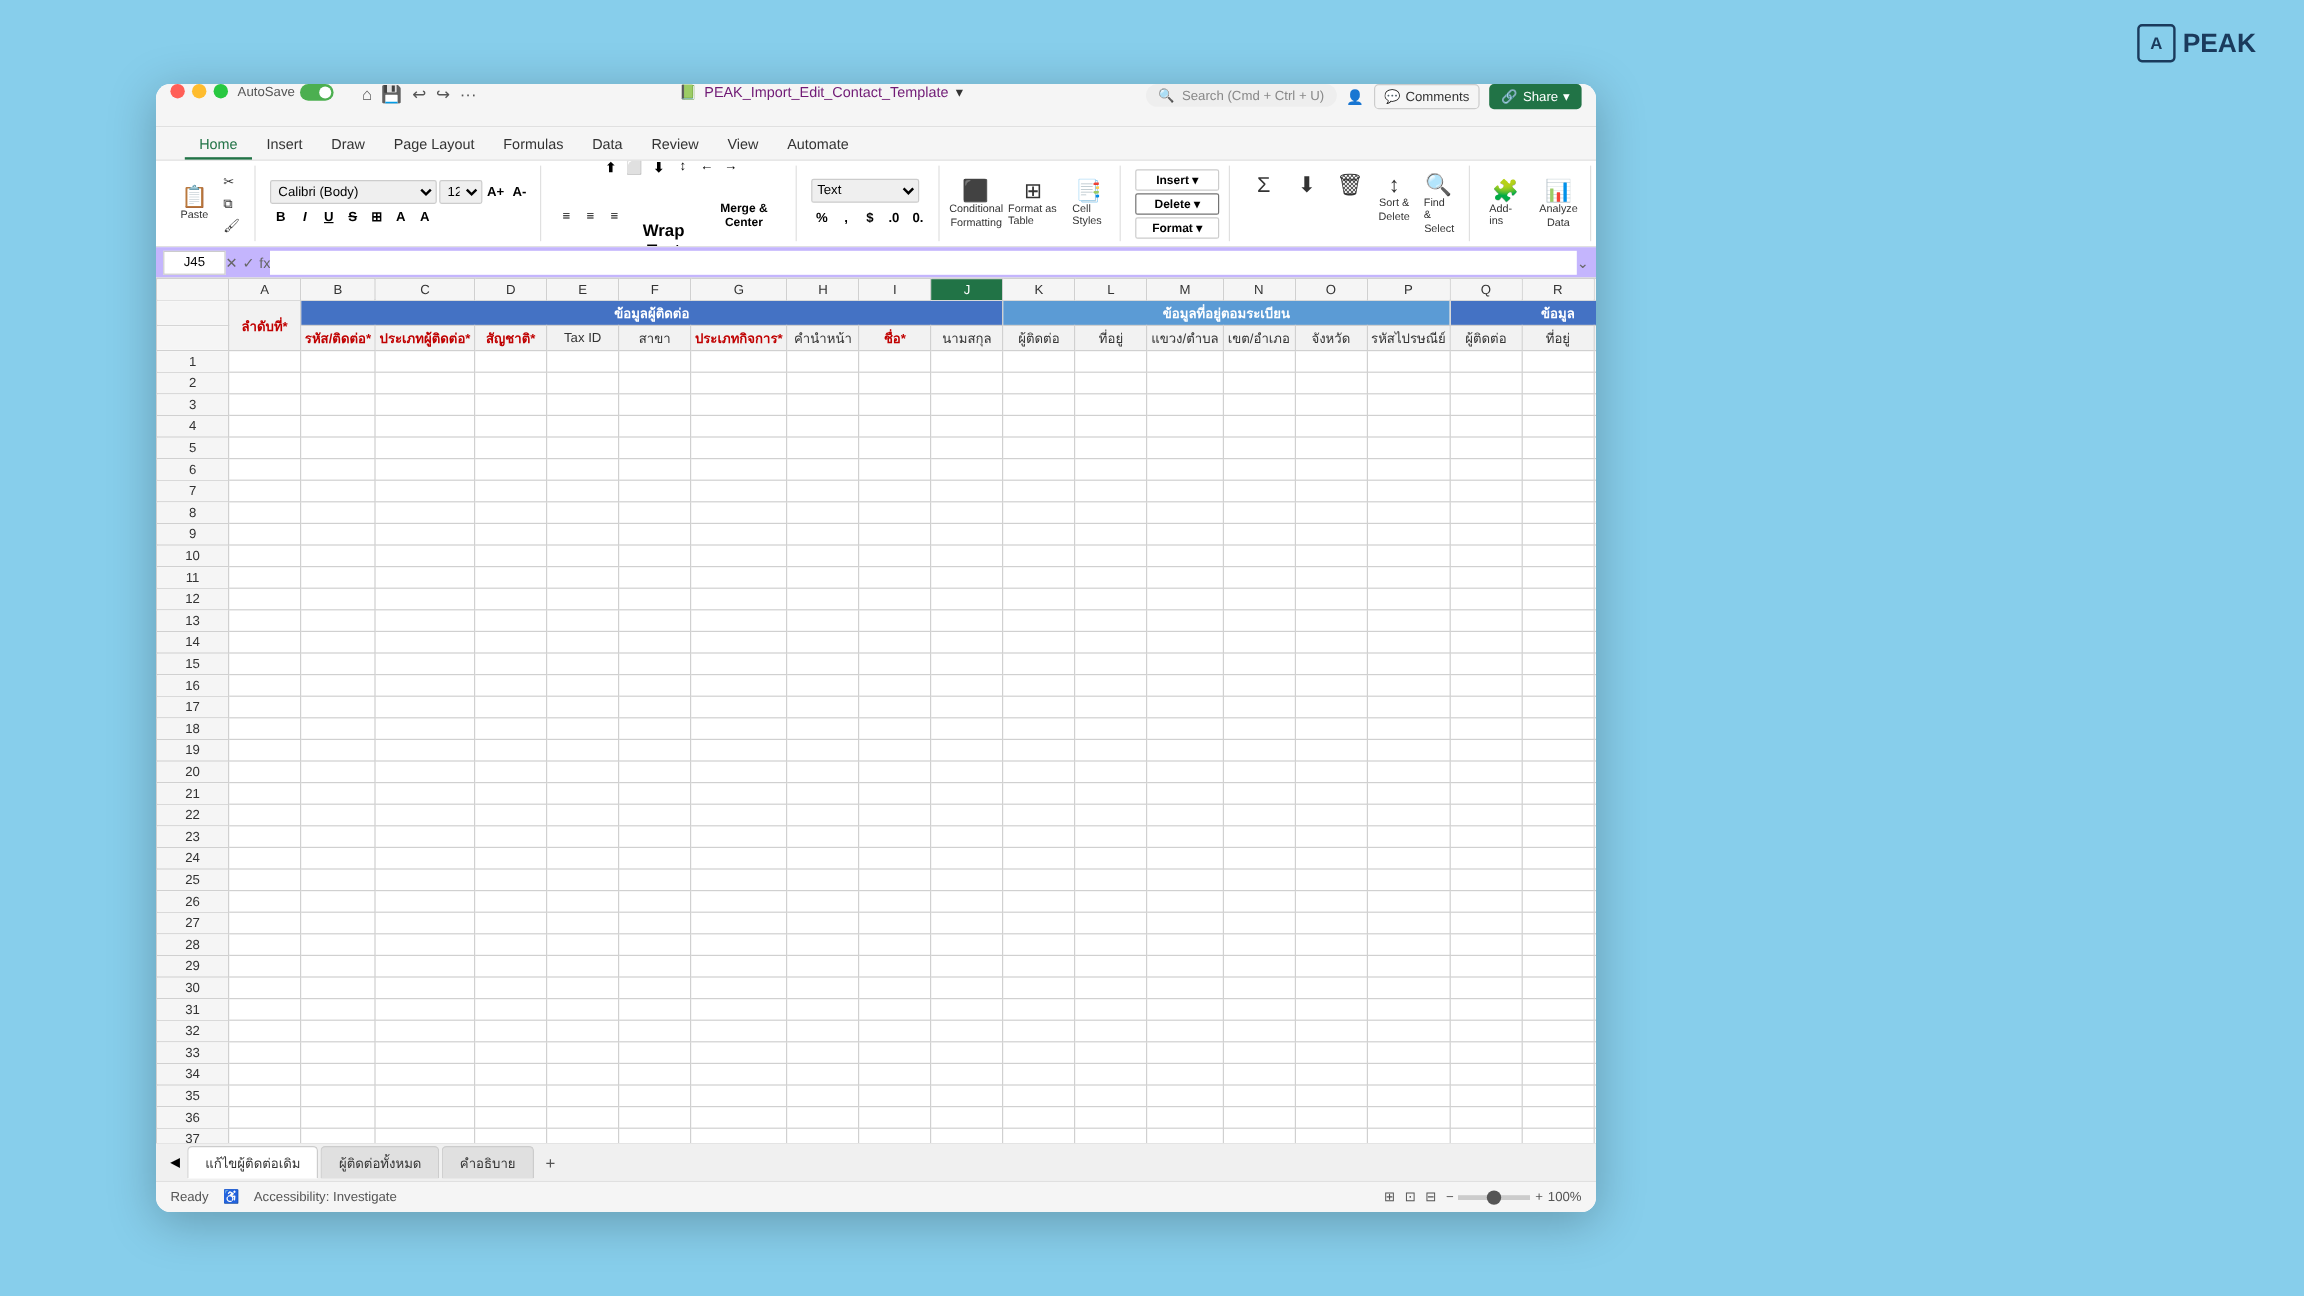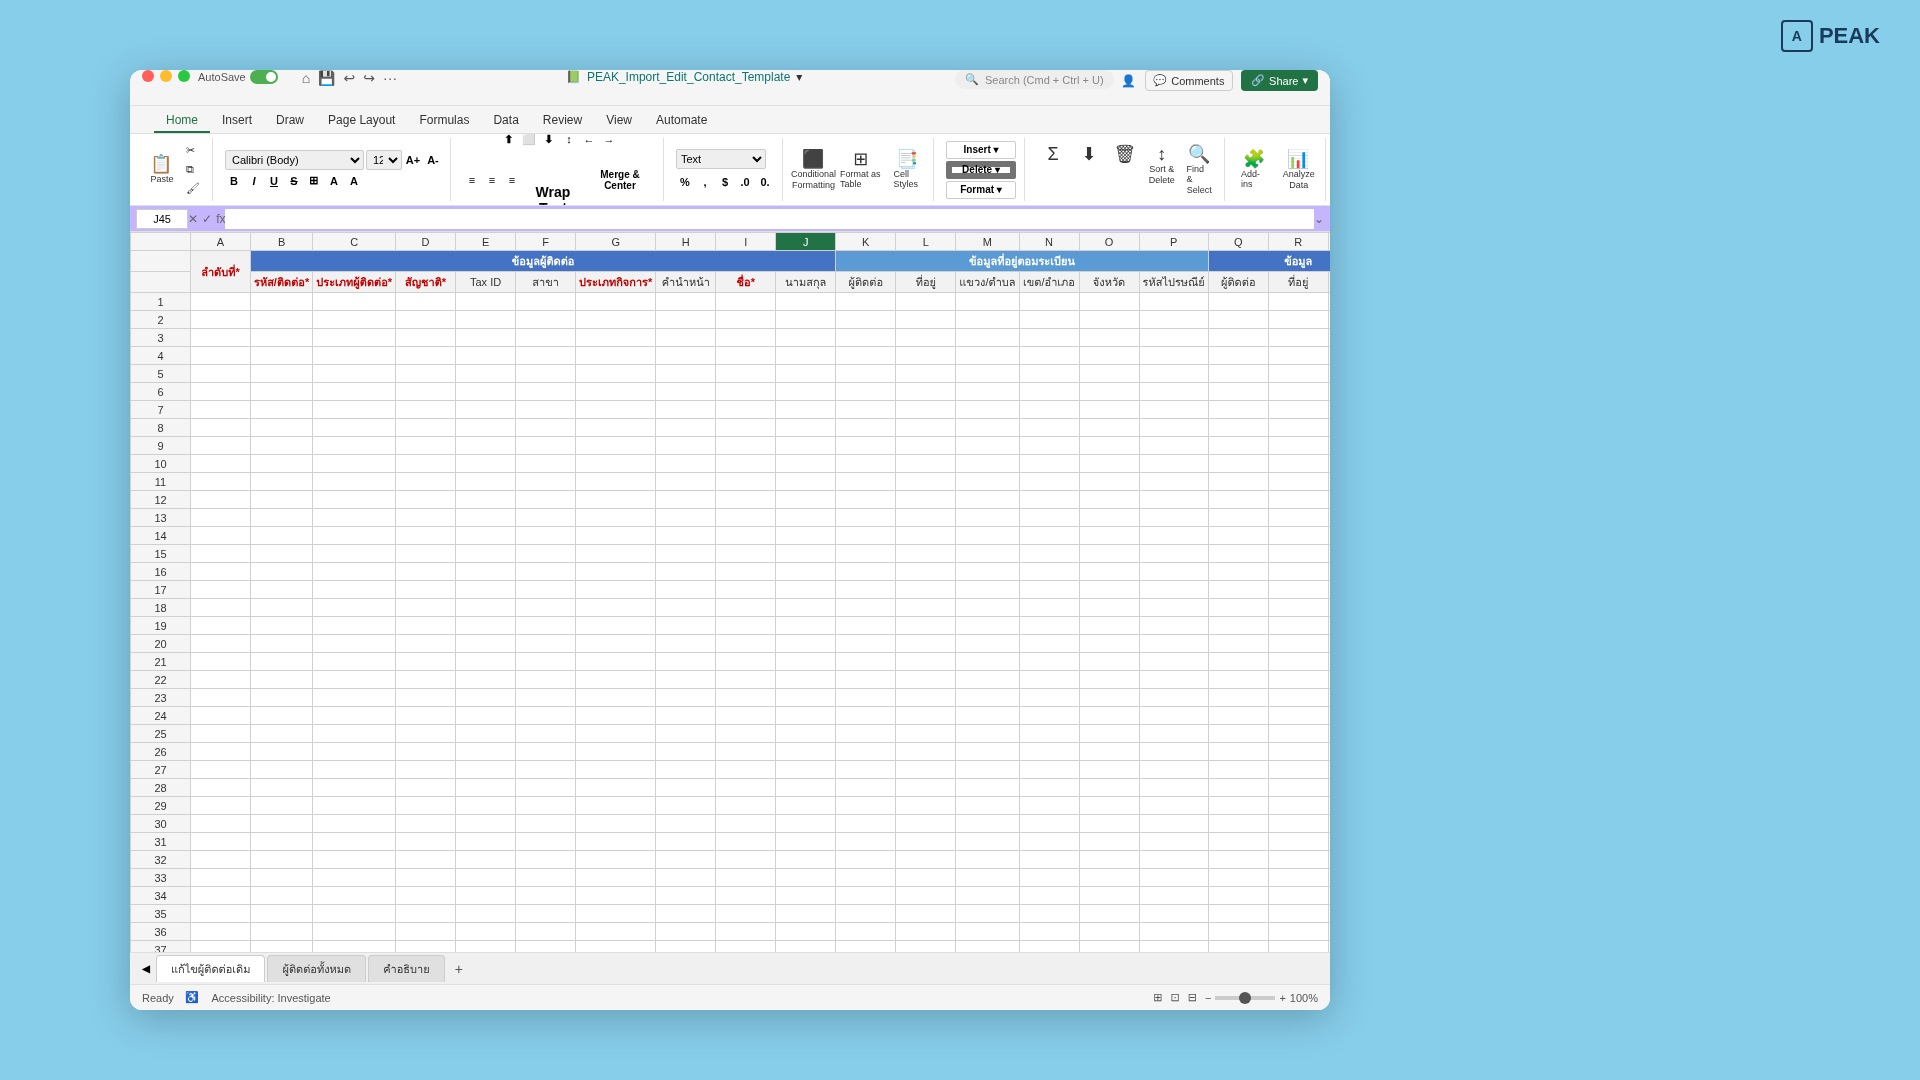--- a/index.html
+++ b/index.html
@@ -109,21 +109,21 @@
       display: flex;
       align-items: center;
       gap: 8px;
       margin-right: 16px;
       font-size: 14px;
       color: #555;
     }
 
     .file-name {
       font-size: 12px;
-      color: #0f766e;
+      color: #701a75;
       display: flex;
       align-items: center;
       gap: 4px;
     }
     .file-icon { color: #1B6B3A; font-size: 12px; }
 
     .search-bar {
       display: flex;
       align-items: center;
       background: #eee;
@@ -658,21 +658,21 @@
         <div class="ribbon-btn">
           <span class="icon">📑</span>
           <span class="label">Cell Styles</span>
         </div>
       </div>
     </div>
 
     <div class="ribbon-group">
       <div style="display:flex;flex-direction:column;gap:2px;">
         <button class="format-btn" style="width:70px;font-size:10px;border:1px solid #ccc;">Insert ▾</button>
-        <button class="format-btn" style="width:70px;font-size:10px;border:6px solid #737373;">Delete ▾</button>
+        <button class="format-btn" style="width:70px;font-size:10px;border:1px solid #737373;">Delete ▾</button>
         <button class="format-btn" style="width:70px;font-size:10px;border:1px solid #ccc;">Format ▾</button>
       </div>
     </div>
 
     <div class="ribbon-group">
       <div style="display:flex;gap:4px;">
         <div class="ribbon-btn">
           <span class="icon">Σ</span>
         </div>
         <div class="ribbon-btn">

